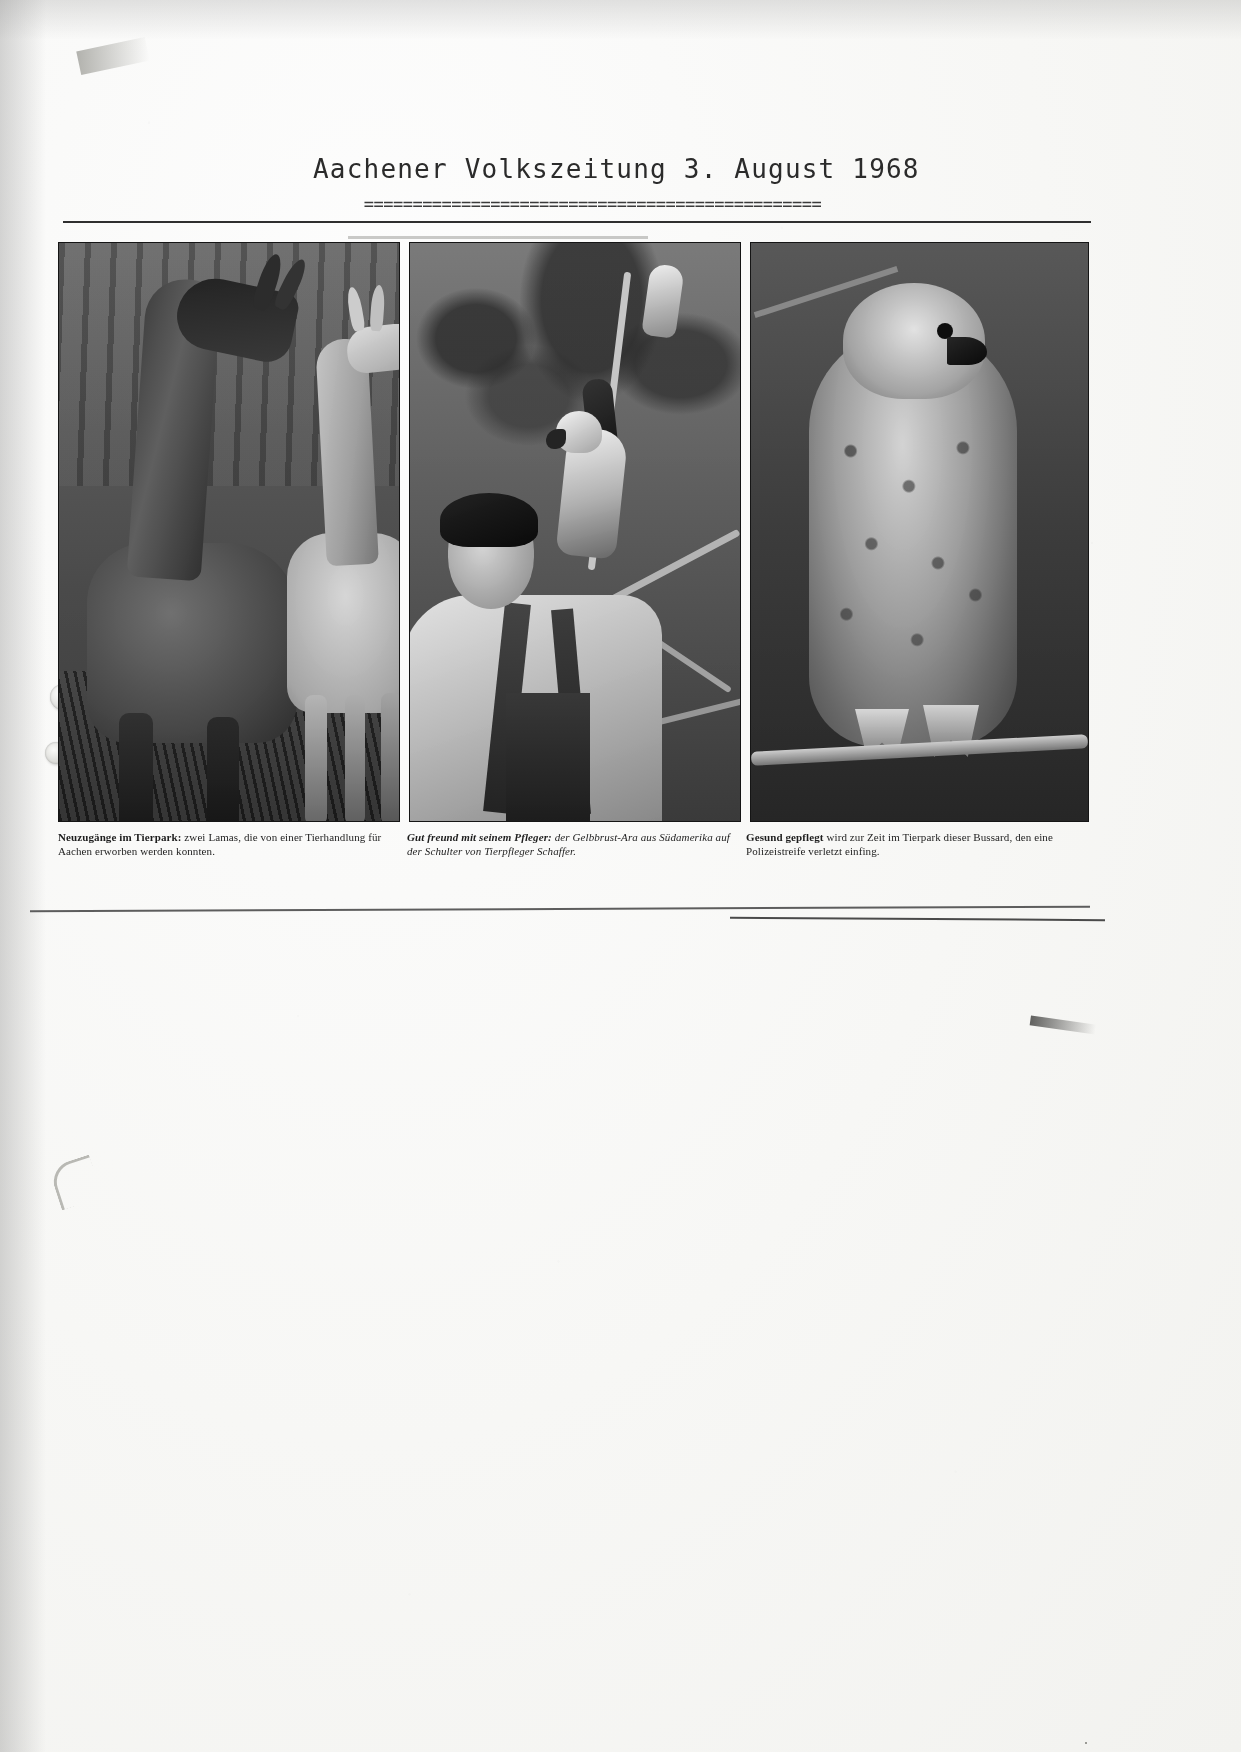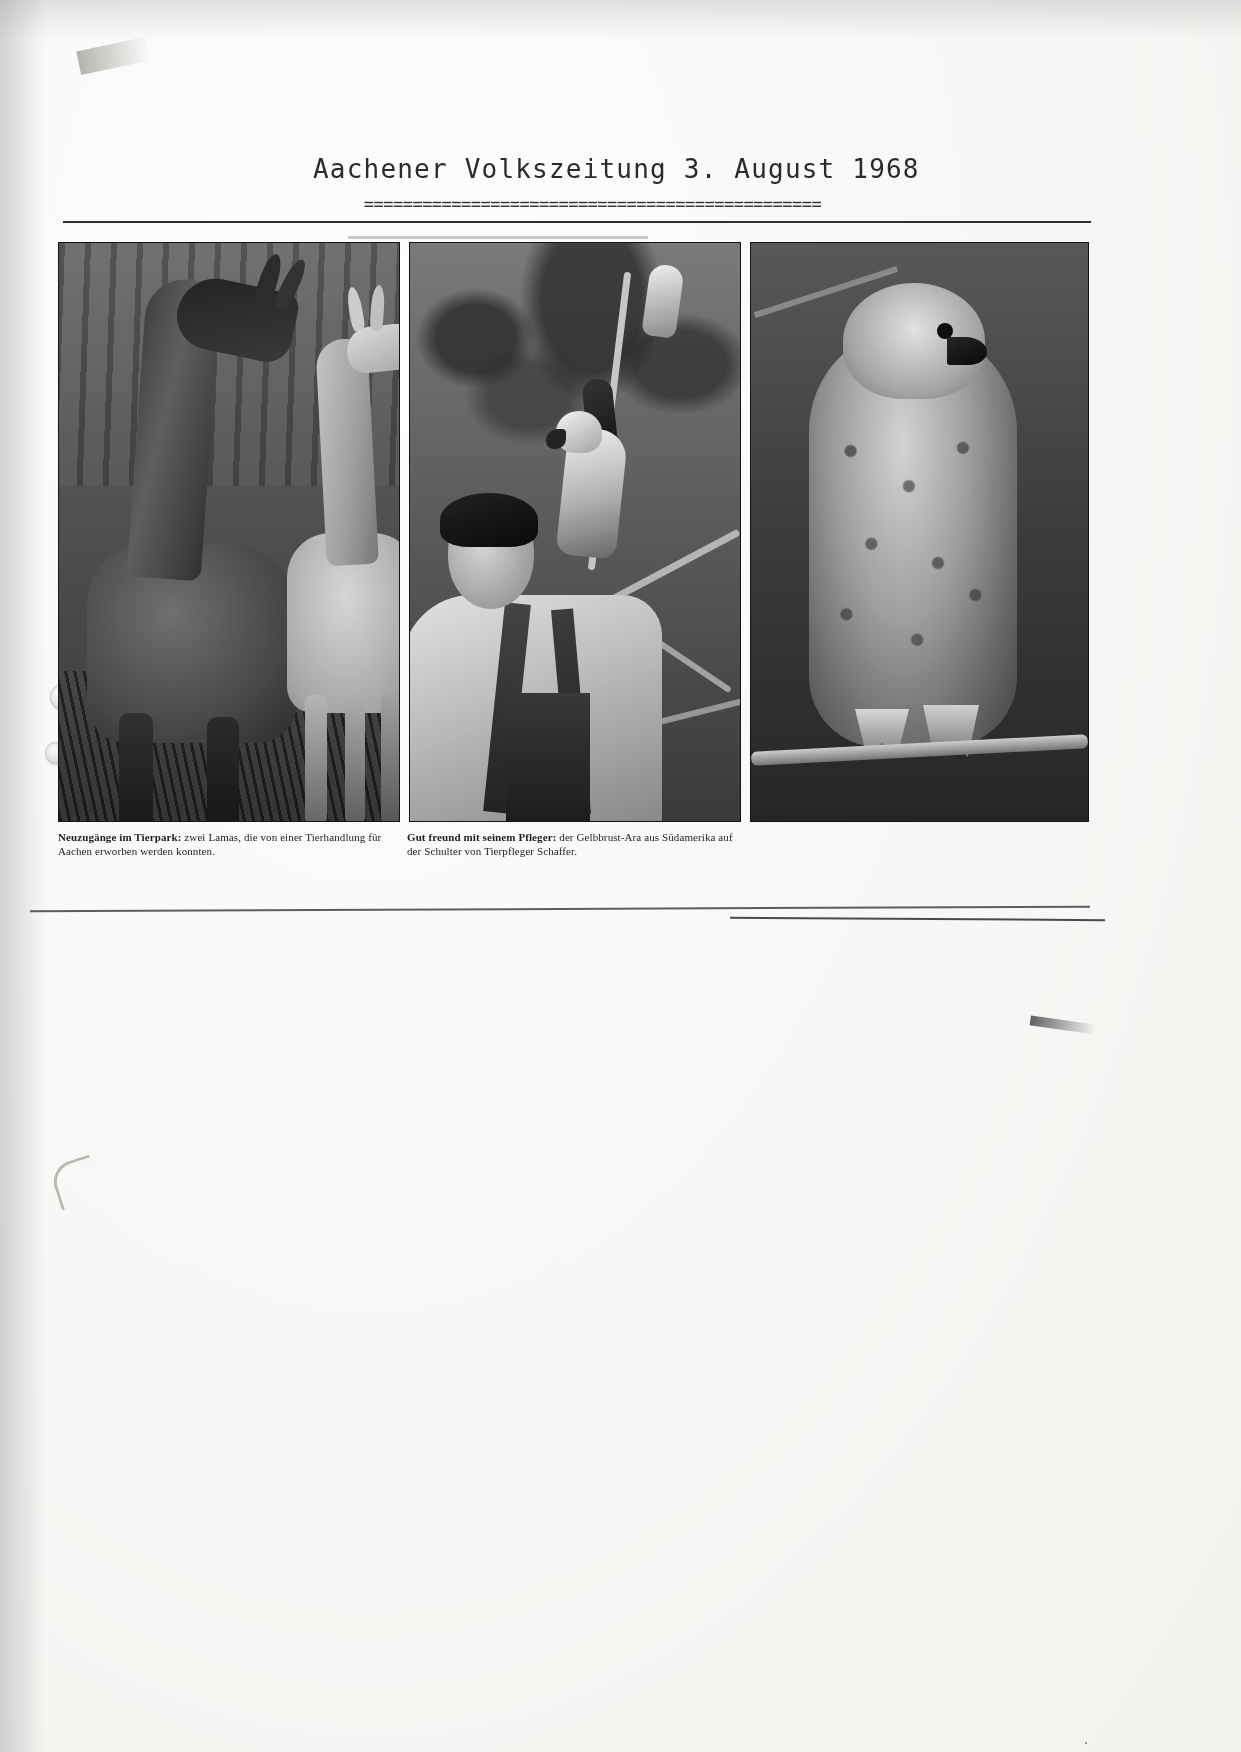--- a/index.html
+++ b/index.html
@@ -385,21 +385,21 @@
     font-family: "Liberation Serif", serif;
     font-size: 11px;
     line-height: 1.30;
     color: #1d1d1d;
     letter-spacing: .1px;
   }
   .caption b {
     font-weight: bold;
   }
   .cap-1 { width: 340px; }
-  .cap-2 { width: 330px; }
+  .cap-2 { width: 330px; font-style: italic; }
   .cap-3 { width: 337px; }
 
   
   .punch1 {
     position:absolute; left:50px; top:684px; width:26px; height:26px;
     border-radius:50%;
     background: radial-gradient(circle at 40% 35%, #ffffff, #cfcfcb);
     box-shadow: 0 0 2px rgba(0,0,0,.35) inset, 1px 1px 3px rgba(0,0,0,.22);
   }
   .punch2 {
@@ -515,18 +515,21 @@
       </div>
     </div>
 
     <div class="caption-row">
       <div class="caption cap-1">
         <b>Neuzugänge im Tierpark:</b><span> zwei Lamas, die von einer Tierhandlung für Aachen erworben werden konnten.</span>
       </div>
       <div class="caption cap-2">
         <b>Gut freund mit seinem Pfleger:</b><span> der Gelbbrust-Ara aus Südamerika auf der Schulter von Tierpfleger Schaffer.</span>
       </div>
+      <div class="caption cap-3">
+        <b>Gesund gepflegt</b><span> wird zur Zeit im Tierpark dieser Bussard, den eine Polizeistreife verletzt einfing.</span>
+      </div>
     </div>
 
     <div class="cut-rule-bottom"></div>
     <div class="cut-rule-bottom2"></div>
   </div>
 </div>
 
 </body></html>

